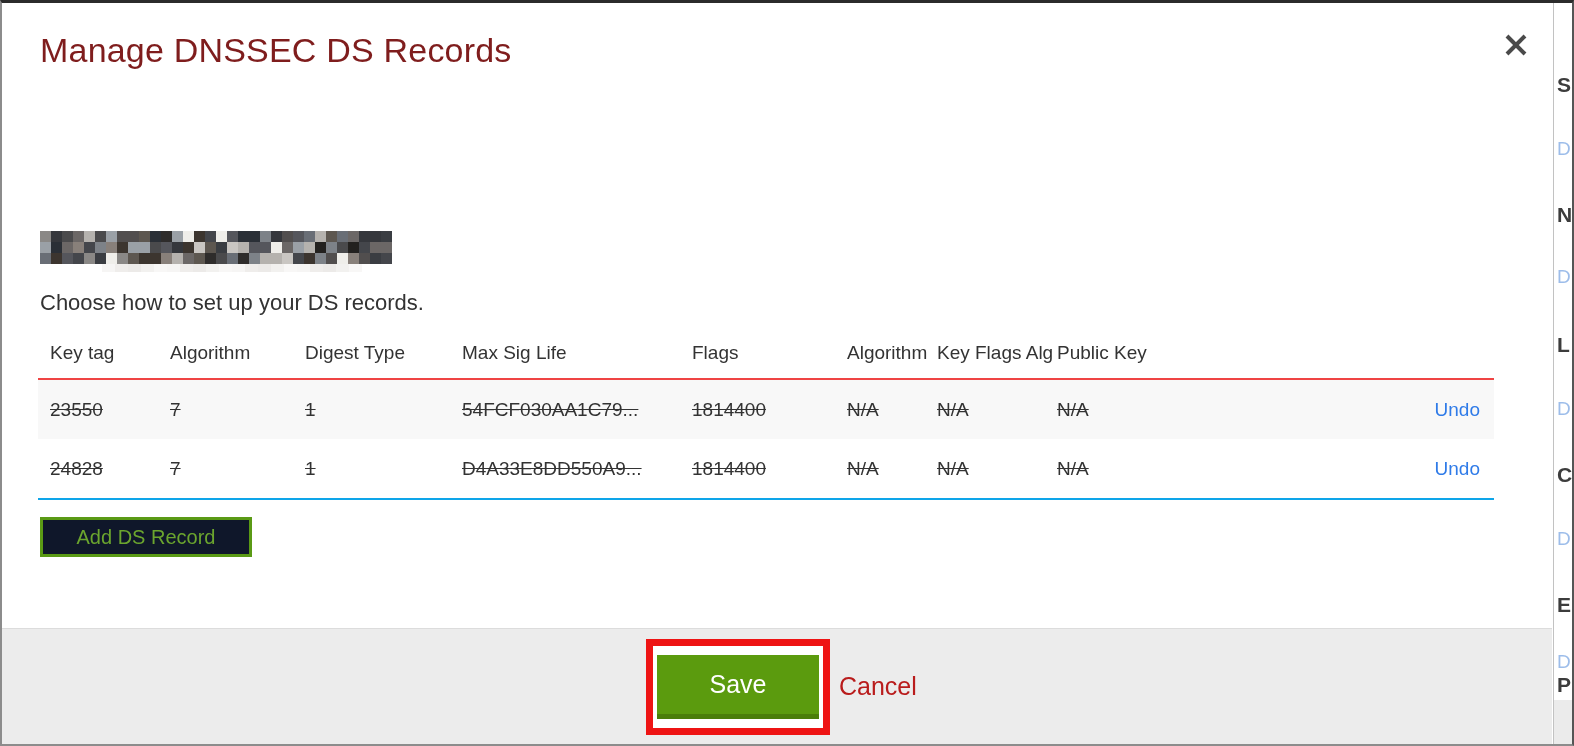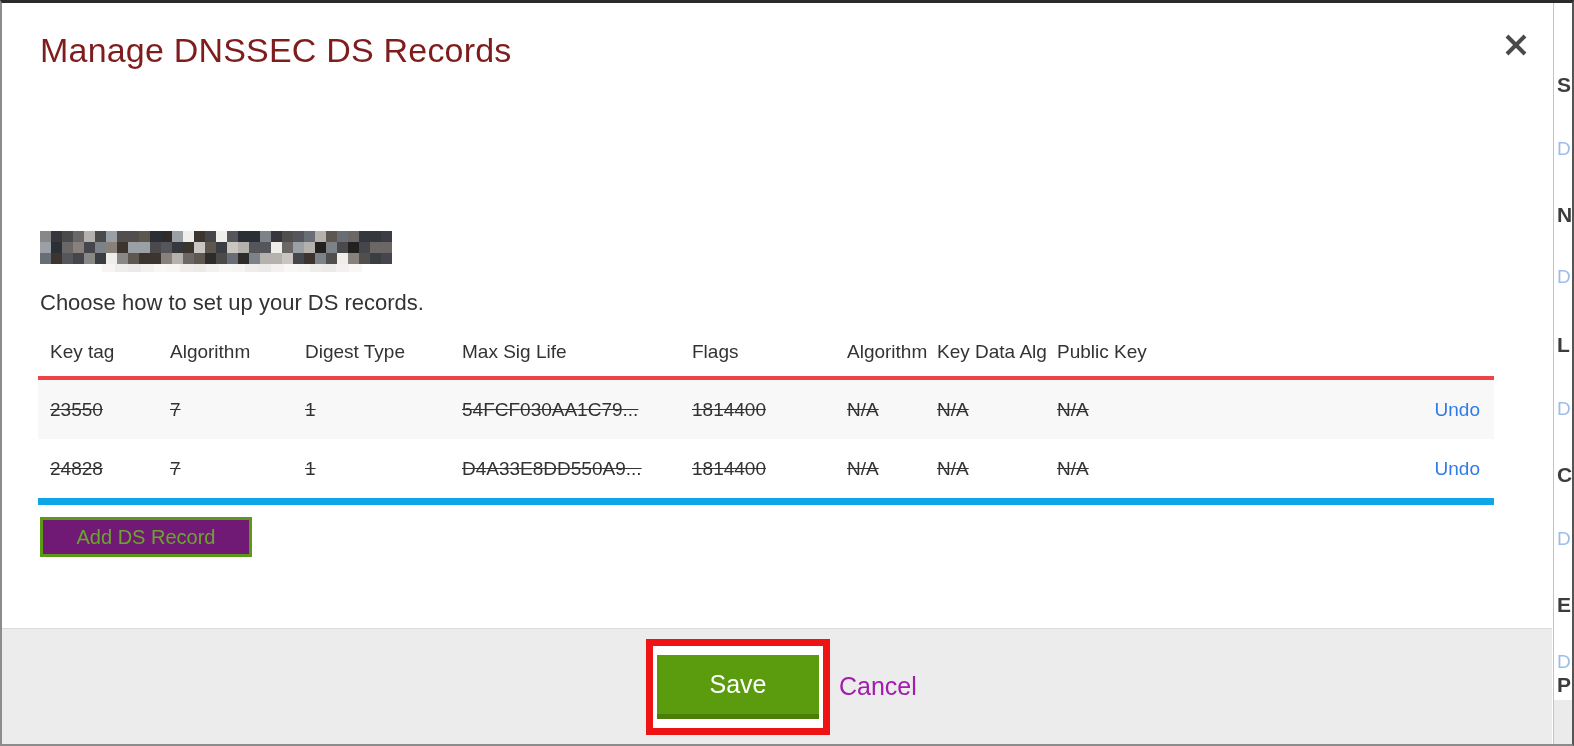--- a/index.html
+++ b/index.html
@@ -42,32 +42,32 @@
   
   .ds-table {
     position:absolute; left:36px; top:325px; width:1456px;
     font-size:19px;
   }
   .thead, .row {
     display:grid;
     grid-template-columns:120px 135px 157px 230px 155px 90px 120px 155px 150px 1fr;
     align-items:center; padding-left:12px;
   }
-  .thead { height:52px; border-bottom:4px solid #ef4444; color:#333; }
-  .tbody { border-bottom:7px solid #0ea5e9; }
+  .thead { height:52px; border-bottom:2px solid #ef4444; color:#333; }
+  .tbody { border-bottom:2px solid #0ea5e9; }
   .row { height:59px; }
   .row:nth-child(odd) { background:#f8f8f8; }
   .td.struck { text-decoration:line-through; }
   .td.undo-cell { text-align:right; padding-right:14px; }
   .td.undo-cell a { color:#2f7be8; text-decoration:none; cursor:pointer; }
 
   
   .add-btn {
     position:absolute; left:38px; top:514px; width:212px; height:40px;
-    background:#701a75; border:3px solid #5a9a15; color:#6ba52e;
+    background:#0f172a; border:3px solid #5a9a15; color:#6ba52e;
     font-size:20px; font-family:"Liberation Sans", sans-serif; cursor:pointer;
     text-align:center;
   }
 
   
   .footer {
     position:absolute; left:0; right:20px; top:625px; bottom:0;
     background:#ececec; border-top:1px solid #dcdcdc;
   }
   .red-box {
@@ -75,21 +75,21 @@
     border:7px solid #ee1414; background:#fff; padding:4px;
     display:flex; align-items:center; justify-content:center;
   }
   .save-btn {
     width:162px; height:64px; background:#5b9b0e; border:none;
     border-bottom:5px solid #4a7e09; color:#fff; font-size:25px;
     font-family:"Liberation Sans", sans-serif; cursor:pointer;
   }
   .cancel-link {
     position:absolute; left:837px; top:43px; font-size:25px;
-    color:#a21caf; text-decoration:none; cursor:pointer;
+    color:#b91c1c; text-decoration:none; cursor:pointer;
   }
 
   
   .bg-strip {
     position:absolute; top:0; bottom:0; right:0; width:19px;
     background:#fff; border-left:1px solid #c2c2c2; overflow:hidden;
   }
   .bg-strip .frag { position:absolute; left:3px; white-space:nowrap; }
   .bg-strip .frag.bold { font-weight:bold; color:#3c3c3c; font-size:21px; }
   .bg-strip .frag.link { color:#9dbdea; font-size:19px; }
@@ -235,21 +235,21 @@
   <div class="subtitle">Choose how to set up your DS records.</div>
 
   <div class="ds-table">
     <div class="thead" id="thead">
         <div class="th">Key tag</div>
         <div class="th">Algorithm</div>
         <div class="th">Digest Type</div>
         <div class="th">Max Sig Life</div>
         <div class="th">Flags</div>
         <div class="th">Algorithm</div>
-        <div class="th">Key Data Alg</div>
+        <div class="th">Key Flags Alg</div>
         <div class="th">Public Key</div>
         <div></div>
       </div>
     <div class="tbody" id="tbody">
         <div class="row">
           <div class="td struck">23550</div>
           <div class="td struck">7</div>
           <div class="td struck">1</div>
           <div class="td struck">54FCF030AA1C79...</div>
           <div class="td struck">1814400</div>

